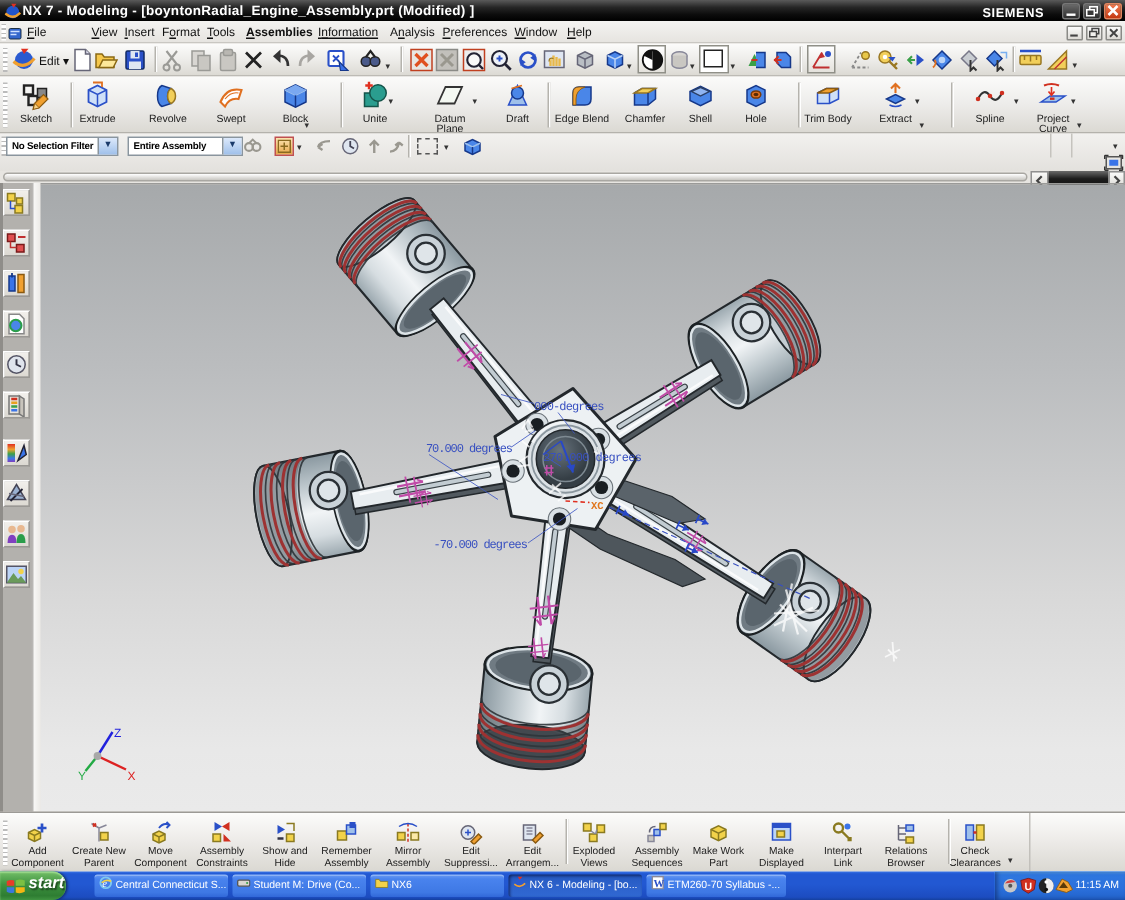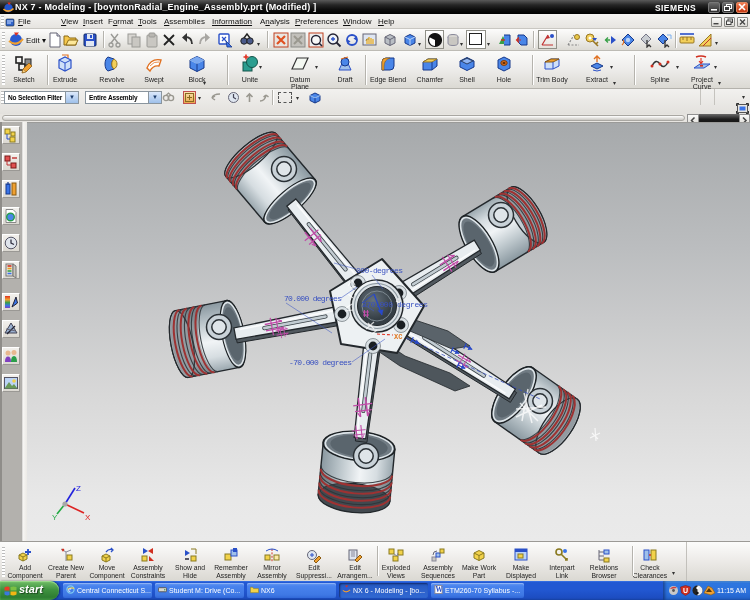--- a/index.html
+++ b/index.html
@@ -36,21 +36,21 @@
   #main{left:0;top:122px;width:750px;height:419px;}
   #resbar{position:absolute;left:0;top:0;width:21px;height:419px;background:#b3b1ad;border-left:2px solid #8f8d89;box-sizing:border-box;}
   #resstrip{position:absolute;left:21px;top:0;width:6px;height:419px;background:linear-gradient(90deg,#9a9894 0,#f7f6f4 2px,#eceae6 100%);}
   .ricon{position:absolute;left:2px;width:18px;height:18px;background:linear-gradient(180deg,#f2f0ec,#dcd9d2);border:1px solid #9a9894;border-top-color:#fff;border-left-color:#fff;box-sizing:border-box;}
   #viewport{position:absolute;left:27px;top:0;width:723px;height:419px;border-top:1px solid #9a9a98;box-sizing:border-box;background:linear-gradient(180deg,#a6a9ab 0%,#bbbdbf 30%,#d8d8d8 65%,#e8e8e8 90%,#eaeaea 100%);}
   
   #asmbar{left:0;top:541px;width:750px;height:40px;background:linear-gradient(180deg,#fcfcfb 0%,#eceae7 50%,#dad8d2 100%);border-top:1px solid #9c9a96;box-sizing:border-box;}
   .asmlabel{font-size:6.8px;color:#222;text-align:center;line-height:7.5px;white-space:pre;}
   
   #taskbar{left:0;top:581px;width:750px;height:19px;background:linear-gradient(180deg,#3a76e8 0%,#2258d2 8%,#2258d2 45%,#1c4cc0 90%,#15409f 100%);}
-  #startbtn{left:0;top:0;width:59px;height:19px;border-radius:0 9px 9px 0;background:linear-gradient(180deg,#73bf68 0%,#3f9340 45%,#2e7d32 85%,#3f9340 100%);box-shadow:inset 0 1px 1px #9fdc8f, 1px 0 2px rgba(0,0,0,.5);}
+  #startbtn{left:0;top:0;width:44px;height:19px;border-radius:0 9px 9px 0;background:linear-gradient(180deg,#73bf68 0%,#3f9340 45%,#2e7d32 85%,#3f9340 100%);box-shadow:inset 0 1px 1px #9fdc8f, 1px 0 2px rgba(0,0,0,.5);}
   #startbtn .stext{position:absolute;left:19px;top:2px;color:#fff;font-size:11px;font-weight:bold;font-style:italic;text-shadow:1px 1px 1px rgba(0,0,0,.5);}
   .taskbtn{top:2px;height:15px;border-radius:2px;background:linear-gradient(180deg,#6b9bf2 0%,#4983ee 20%,#3e78e4 80%,#3168d8 100%);box-shadow:inset 0 1px 0 #8cb2f5;color:#fff;font-size:7px;line-height:15px;white-space:nowrap;overflow:hidden;}
   .taskbtn .ticon{display:inline-block;width:9px;height:9px;margin:0 2px 0 3px;vertical-align:-1px;}
   .taskbtn.active{background:linear-gradient(180deg,#2458c0 0%,#2e63cd 60%,#3068d2 100%);box-shadow:inset 1px 1px 2px rgba(0,0,30,.55);}
   #tray{left:663px;top:0;width:87px;height:19px;background:linear-gradient(180deg,#55a0f0 0%,#2e77e0 12%,#2b70dc 60%,#2161c8 100%);box-shadow:inset 2px 0 3px rgba(0,0,40,.4);}
   #tray .time{position:absolute;left:54px;top:5.5px;color:#fff;font-size:7px;}
   svg{display:block;}
 </style>
 </head>
 <body>
@@ -86,21 +86,21 @@
   <svg class="abs" style="left:5px;top:3px" width="10" height="10" viewBox="0 0 10 10">
     <rect x="1" y="2" width="8" height="7" rx="1" fill="#3366cc" stroke="#123" stroke-width="0.6"></rect>
     <path d="M2 4 L8 4 M2 6 L6 6" stroke="#cfe0ff" stroke-width="1"></path>
   </svg>
   <div class="abs menuitem" style="left:18px;"><u>F</u>ile</div>
   <div class="abs menuitem" style="left:47px;margin-top:40px;"><u>E</u>dit</div>
   <div class="abs menuitem" style="left:61px;"><u>V</u>iew</div>
   <div class="abs menuitem" style="left:83px;"><u>I</u>nsert</div>
   <div class="abs menuitem" style="left:108px;">F<u>o</u>rmat</div>
   <div class="abs menuitem" style="left:138px;"><u>T</u>ools</div>
-  <div class="abs menuitem" style="left:164px;"><u>A</u>ssemblies</div>
+  <div class="abs menuitem" style="left:164px;font-weight:bold;"><u>A</u>ssemblies</div>
   <div class="abs menuitem" style="left:212px;text-decoration:underline;">I<u>n</u>formation</div>
   <div class="abs menuitem" style="left:260px;">A<u>n</u>alysis</div>
   <div class="abs menuitem" style="left:295px;"><u>P</u>references</div>
   <div class="abs menuitem" style="left:343px;"><u>W</u>indow</div>
   <div class="abs menuitem" style="left:378px;"><u>H</u>elp</div>
   <div class="abs mwbtn" style="left:711px;">
       <svg width="9" height="8" viewBox="0 0 9 8" style="display:block;margin:0 auto">
         <rect x="1.5" y="5" width="5" height="1.4" fill="#444"></rect>
       </svg>
     </div>

